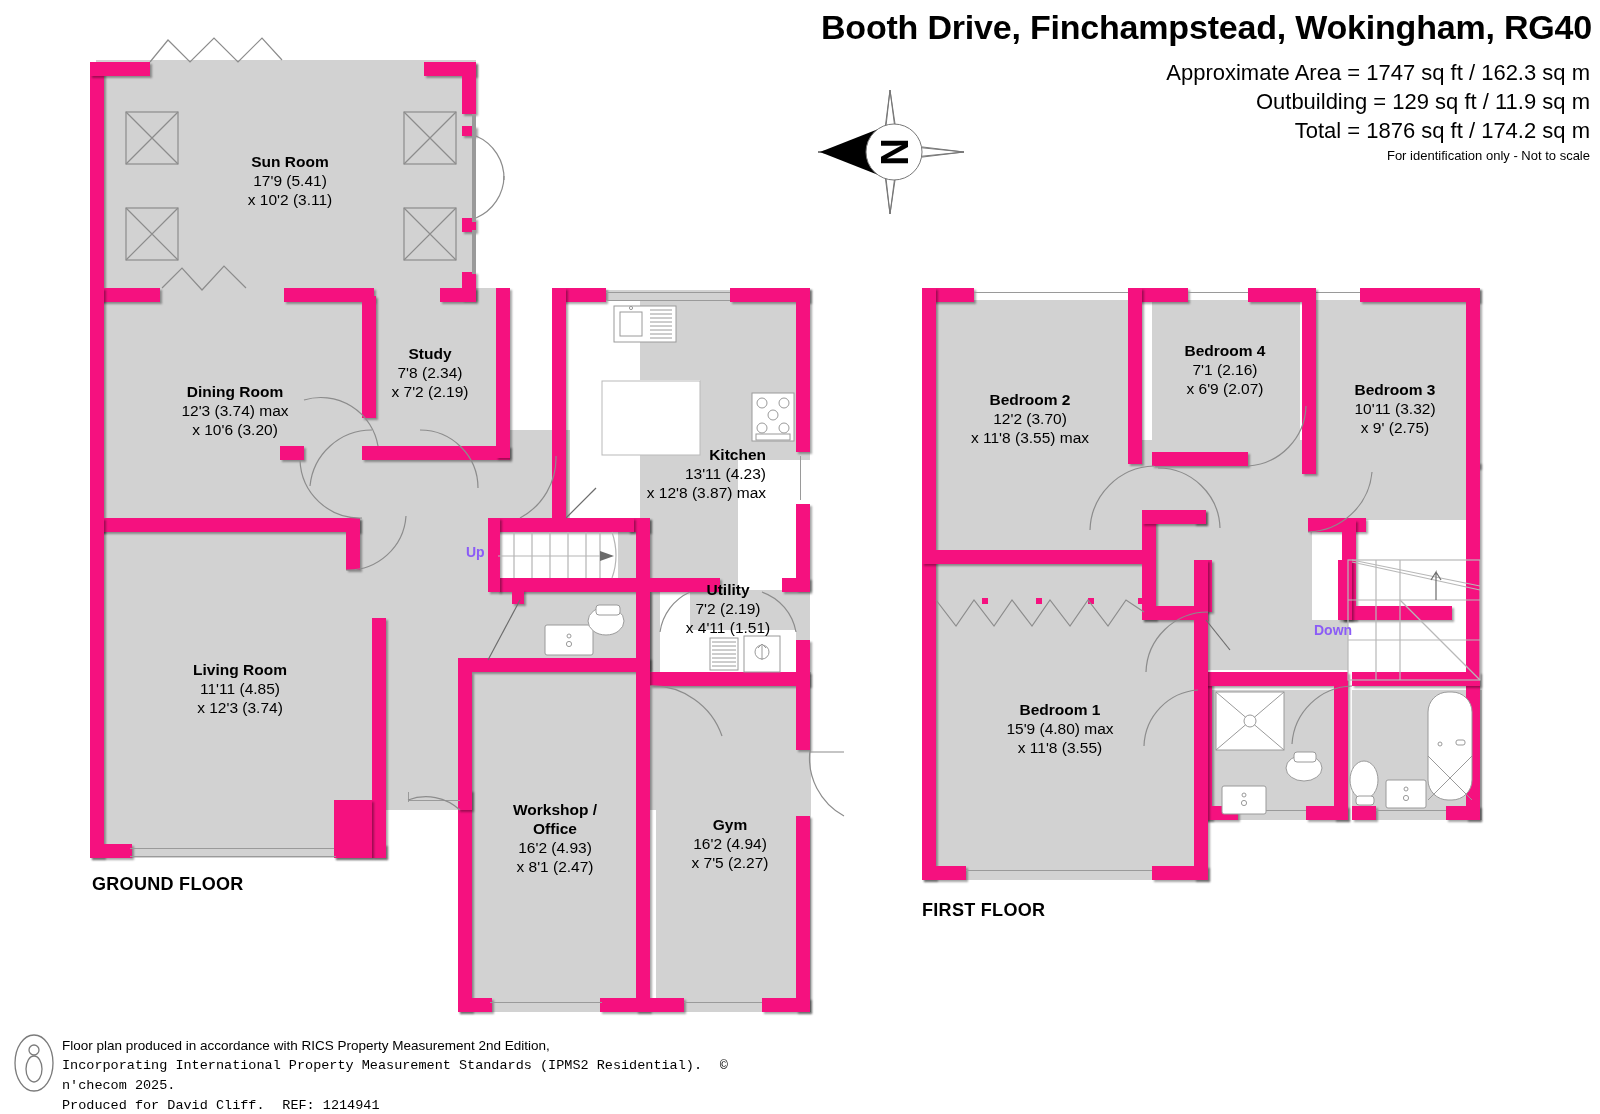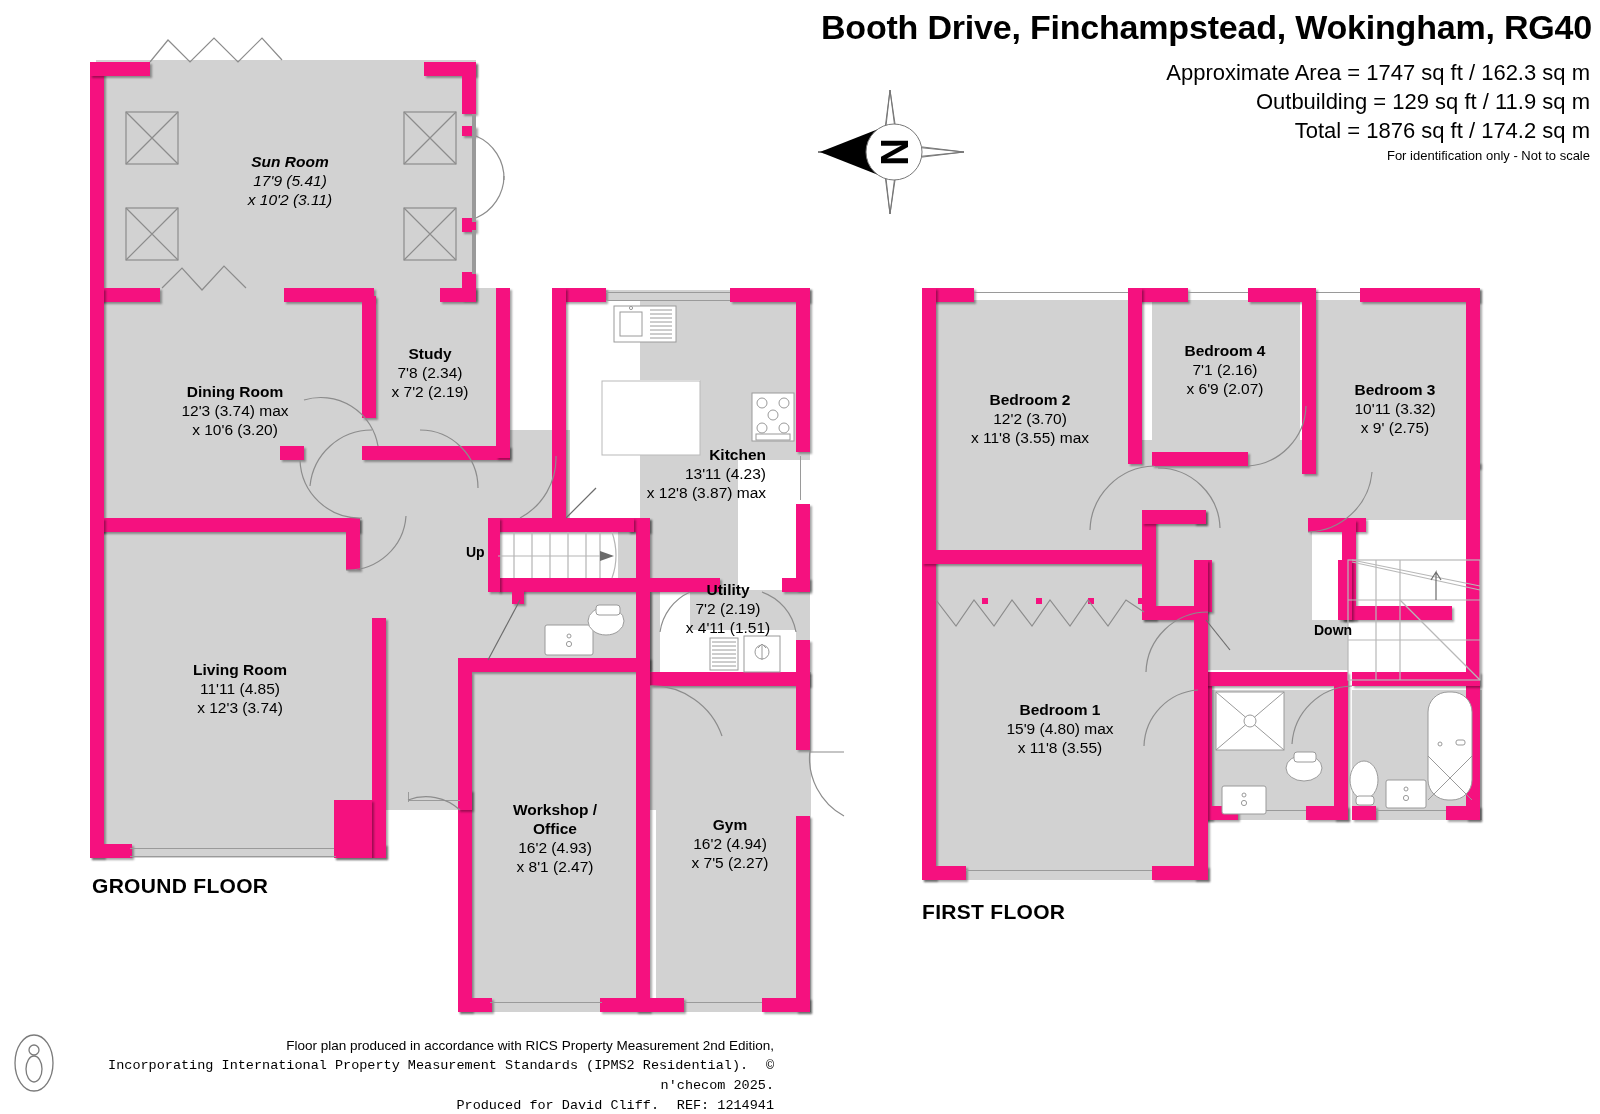--- a/index.html
+++ b/index.html
@@ -26,29 +26,29 @@
   
   .floor{position:absolute;}
   .rm{position:absolute;background:#d2d2d2;}
   .wh{position:absolute;background:#ffffff;}
   .w{position:absolute;background:#F5117F;box-shadow:2px 2px 2px rgba(0,0,0,.35);}
   .wt{position:absolute;background:#F5117F;}
   .thin{position:absolute;background:#9a9a9a;}
   .lbl{position:absolute;text-align:center;color:#000;line-height:19px;white-space:nowrap;}
   .lbl b{font-size:15.5px;font-weight:bold;display:block;}
   .lbl span{font-size:15.5px;display:block;}
-  .smalllbl{position:absolute;font-size:14px;font-weight:bold;color:#000000;white-space:nowrap;}
-  .floorname{position:absolute;font-size:21px;font-weight:bold;color:#000;letter-spacing:.3px;white-space:nowrap;}
+  .smalllbl{position:absolute;font-size:14px;font-weight:bold;color:#8b5cf6;white-space:nowrap;}
+  .floorname{position:absolute;font-size:18px;font-weight:bold;color:#000;letter-spacing:.3px;white-space:nowrap;}
 
   
   .ov{position:absolute;left:0;top:0;pointer-events:none;}
 
   
   .footer{position:absolute;left:14px;top:1034px;width:760px;height:70px;}
-  .footer .txt{position:absolute;left:48px;top:2px;font-size:13.5px;color:#000;line-height:19px;text-align:right;}
+  .footer .txt{position:absolute;left:48px;top:2px;font-size:13.5px;color:#000;line-height:19px;}
   .footer .txt i{font-style:normal;font-family:Liberation Mono, monospace;}
 </style>
 </head>
 <body>
 
 <div class="stage">
 
   <div class="title">Booth Drive, Finchampstead, Wokingham, RG40</div>
   <div class="areas">
     <div>Approximate Area = 1747 sq ft / 162.3 sq m</div>
@@ -243,21 +243,21 @@
         <rect x="710" y="638" width="28" height="32"></rect>
         <g>
             <path d="M712 642 h24 M712 646 h24 M712 650 h24 M712 654 h24 M712 658 h24 M712 662 h24 M712 666 h24"></path>
           </g>
         <rect x="744" y="636" width="36" height="36"></rect>
         <circle cx="762" cy="652" r="7" fill="none"></circle>
         <path d="M762 644 v16 M758 648 l4 -4 l4 4"></path>
       </g>
     </svg>
 
-    <div class="lbl" style="left:190px;top:152px;width:200px;font-style:italic;">
+    <div class="lbl" style="left:190px;top:152px;width:200px;">
       <b>Sun Room</b>
       <span>17'9 (5.41)</span>
       <span>x 10'2 (3.11)</span>
     </div>
     <div class="lbl" style="left:120px;top:382px;width:230px;">
       <b>Dining Room</b>
       <span>12'3 (3.74) max</span>
       <span>x 10'6 (3.20)</span>
     </div>
     <div class="lbl" style="left:340px;top:344px;width:180px;">

